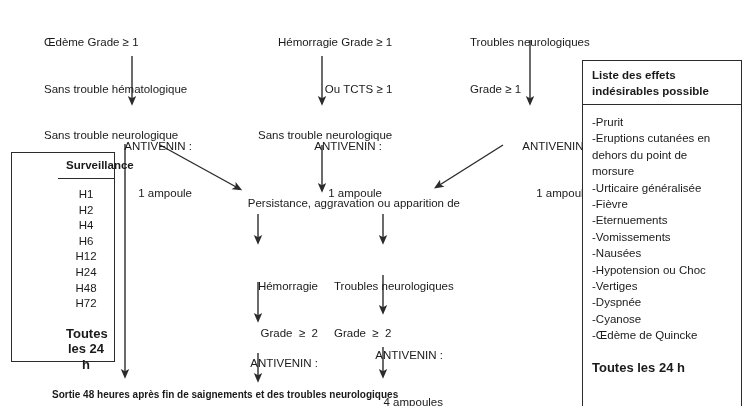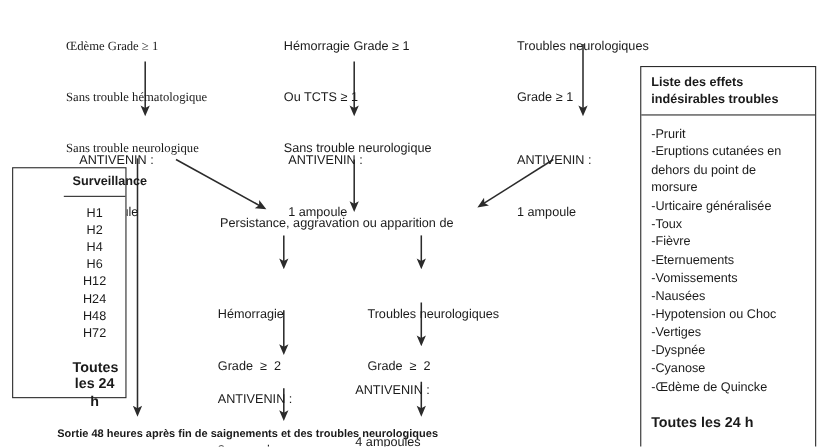--- a/index.html
+++ b/index.html
@@ -16,21 +16,21 @@
     color: #1a1a1a;
     -webkit-font-smoothing: antialiased;
   }
   .node {
     position: absolute;
     font-size: 11.5px;
     line-height: 15.5px;
     white-space: pre;
     color: #1a1a1a;
   }
-  .node.center { text-align: left; }
+  .node.center { text-align: right; }
   .node.left { text-align: left; }
   .bold { font-weight: bold; }
 
   
   .box {
     position: absolute;
     border: 1.3px solid #2b2b2b;
     background: #ffffff;
     box-sizing: border-box;
   }
@@ -105,33 +105,33 @@
 
   <line x1="258" y1="282" x2="258" y2="318" stroke="#2b2b2b" stroke-width="1.4" marker-end="url(#ah)"></line>
 
   <line x1="383" y1="275" x2="383" y2="310" stroke="#2b2b2b" stroke-width="1.4" marker-end="url(#ah)"></line>
 
   <line x1="258" y1="353" x2="258" y2="378" stroke="#2b2b2b" stroke-width="1.4" marker-end="url(#ah)"></line>
 
   <line x1="383" y1="347" x2="383" y2="374" stroke="#2b2b2b" stroke-width="1.4" marker-end="url(#ah)"></line>
 </svg>
 
-<div class="node left" style="left:60px; top:4px;font-family:Liberation Serif, serif;">
+<div class="node left" style="left:44px; top:4px;">
   <div>Œdème Grade ≥ 1</div>
   <div>Sans trouble hématologique</div>
   <div>Sans trouble neurologique</div>
   <div>TCTS = 0</div>
 </div>
 
 <div class="node center" style="left:72px; top:108px; width:120px;">
   <div>ANTIVENIN :</div>
   <div>1 ampoule</div>
 </div>
 
-<div class="node left" style="left:258px; top:4px;">
+<div class="node left" style="left:258px; top:4px;text-align:right;">
   <div>Hémorragie Grade ≥ 1</div>
   <div>Ou TCTS ≥ 1</div>
   <div>Sans trouble neurologique</div>
 </div>
 
 <div class="node center" style="left:262px; top:108px; width:120px;">
   <div>ANTIVENIN :</div>
   <div>1 ampoule</div>
 </div>
 
@@ -178,29 +178,28 @@
     <div class="list-line">H24</div>
     <div class="list-line">H48</div>
     <div class="list-line">H72</div>
     <div class="box-foot" style="margin-top:12px;">Toutes les 24 h</div>
   </div>
 </div>
 
 <div class="box" style="left:582px; top:60px; width:160px; height:370px;">
   <div class="box-head lefthead">
     <div>Liste des effets</div>
-    <div>indésirables troubles</div>
+    <div>indésirables possible</div>
   </div>
   <div class="box-body leftbody">
     <div class="list-line">-Prurit</div>
     <div class="list-line">-Eruptions cutanées en</div>
     <div class="list-line">dehors du point de</div>
     <div class="list-line">morsure</div>
     <div class="list-line">-Urticaire généralisée</div>
-    <div class="list-line">-Toux</div>
     <div class="list-line">-Fièvre</div>
     <div class="list-line">-Eternuements</div>
     <div class="list-line">-Vomissements</div>
     <div class="list-line">-Nausées</div>
     <div class="list-line">-Hypotension ou Choc</div>
     <div class="list-line">-Vertiges</div>
     <div class="list-line">-Dyspnée</div>
     <div class="list-line">-Cyanose</div>
     <div class="list-line">-Œdème de Quincke</div>
     <div class="box-foot leftfoot" style="margin-top:14px; padding-left:0;">Toutes les 24 h</div>

